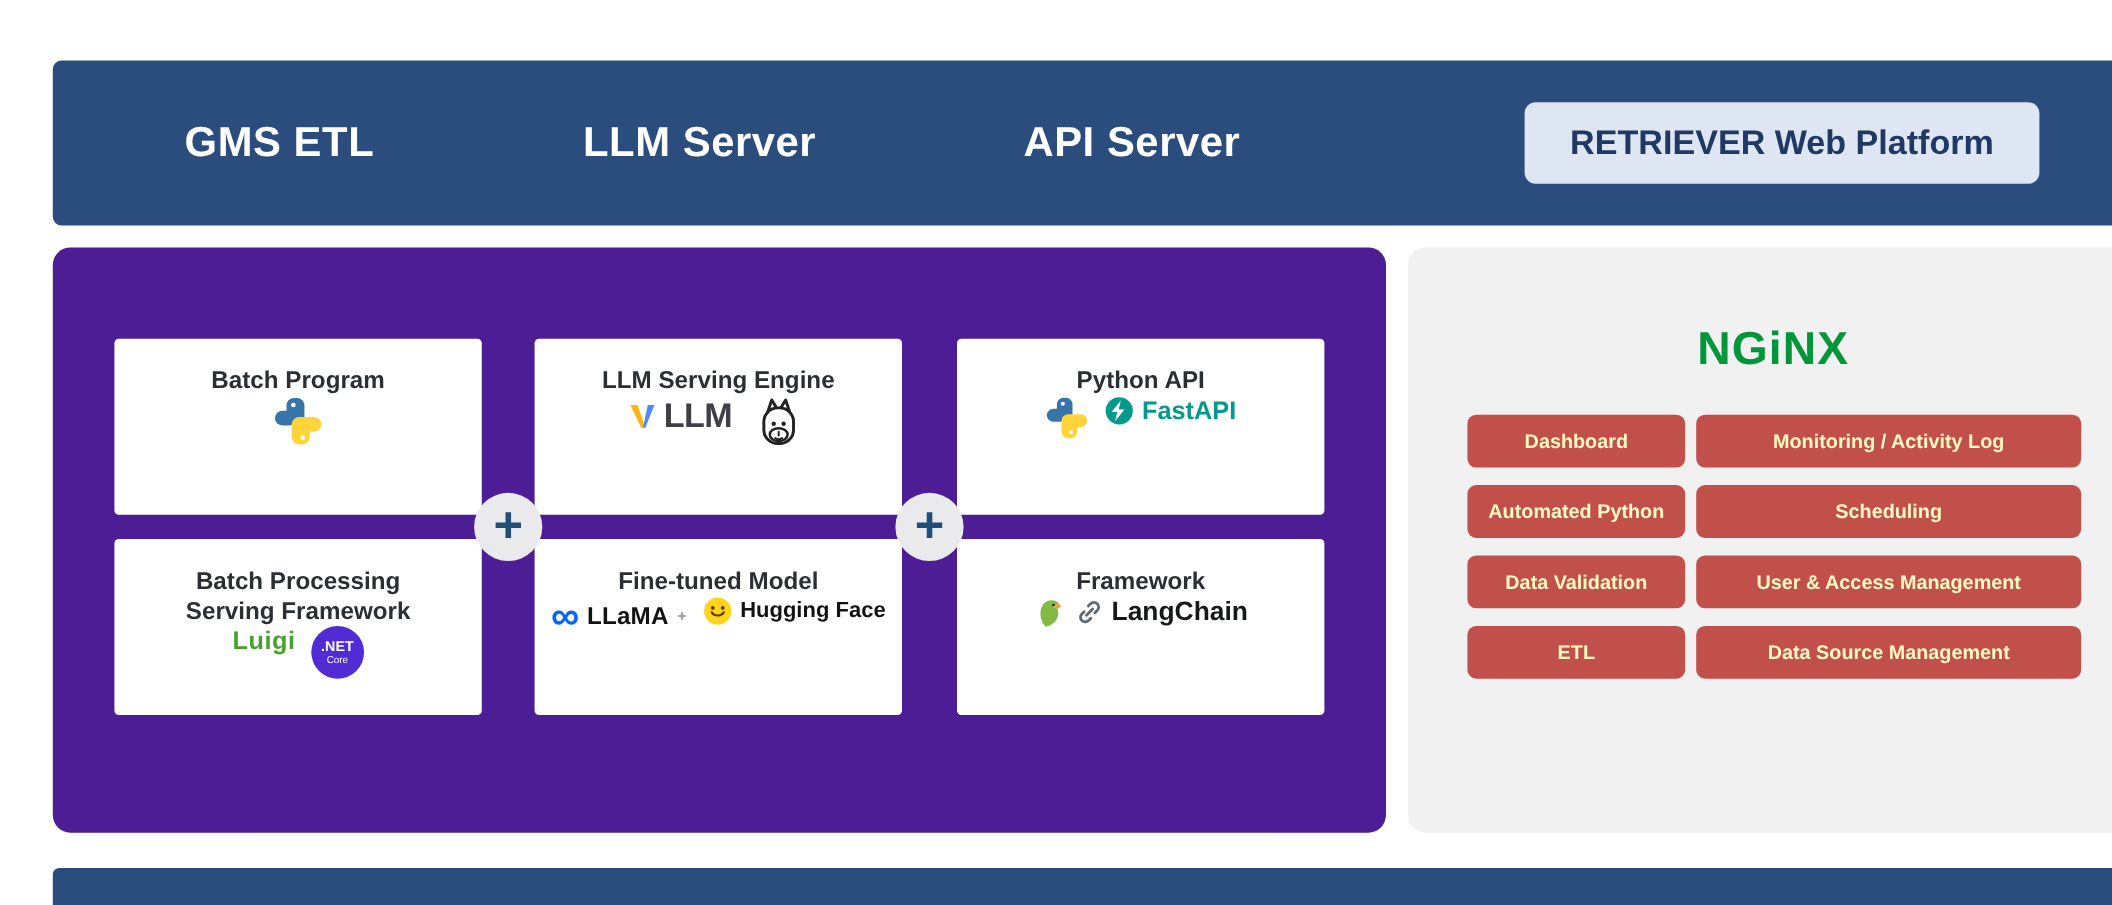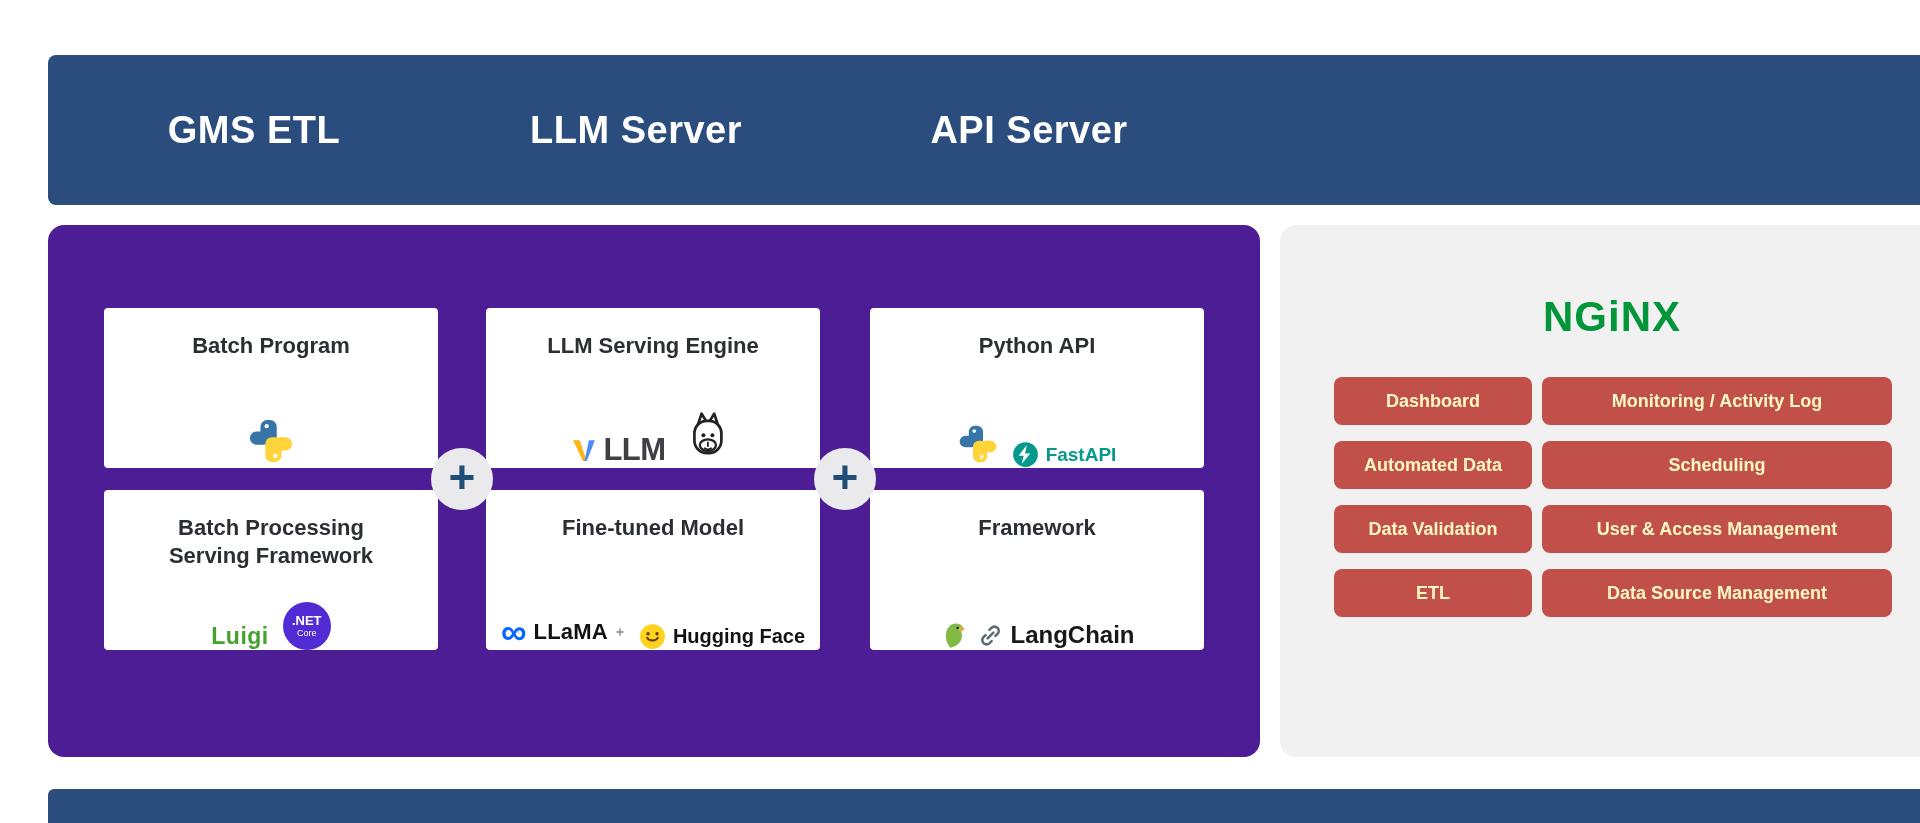--- a/index.html
+++ b/index.html
@@ -28,32 +28,32 @@
   .panelL{position:absolute;left:12px;top:225px;width:1212px;height:532px;background:#4c1d95;border-radius:16px;}
   .panelR{position:absolute;left:1244px;top:225px;width:664px;height:532px;background:#f1f1f2;border-radius:16px;}
   
   .card{
     position:absolute;width:334px;height:160px;background:#ffffff;border-radius:4px;
     display:flex;flex-direction:column;align-items:center;padding-top:24px;box-sizing:border-box;
   }
   .c1{left:56px;top:83px}.c2{left:438px;top:83px}.c3{left:822px;top:83px}
   .c4{left:56px;top:265px}.c5{left:438px;top:265px}.c6{left:822px;top:265px}
   .card .title{font-size:22px;font-weight:700;color:#2b2f33;text-align:center;line-height:1.25;}
-  .card .logos{flex:1;display:flex;align-items:flex-end;justify-content:center;gap:14px;width:100%;}
+  .card .logos{flex:1;display:flex;align-items:flex-start;justify-content:center;gap:14px;width:100%;}
   .lg-group{display:flex;align-items:center;gap:7px;}
   
   .plus{
     position:absolute;width:62px;height:62px;border-radius:50%;background:#eaeaec;
     display:flex;align-items:center;justify-content:center;
     color:#1f4e79;font-size:46px;font-weight:800;line-height:1;padding-bottom:4px;box-sizing:border-box;
   }
   .p1{left:383px;top:223px}.p2{left:766px;top:223px}
   
   .vllm-rest{font-size:31px;font-weight:700;color:#3f3f46;letter-spacing:-0.5px;}
-  .fastapi-text{font-size:19px;font-weight:700;color:#05998b;}
+  .fastapi-text{font-size:23px;font-weight:700;color:#05998b;}
   .llama-text{font-size:22px;font-weight:800;color:#121212;letter-spacing:.2px;}
   .hf-text{font-size:20px;font-weight:800;color:#121212;}
   .langchain-text{font-size:24px;font-weight:800;color:#17181a;}
   .luigi-text{font-size:23px;font-weight:800;color:#44a22d;letter-spacing:.5px;}
   .meta-inf{font-size:36px;font-weight:700;color:#0866FF;line-height:1;}
   .dotnet{
     width:48px;height:48px;border-radius:50%;background:#512BD4;color:#fff;
     display:flex;flex-direction:column;align-items:center;justify-content:center;line-height:1;
   }
   .dotnet .main{font-size:13px;font-weight:700;}
@@ -75,20 +75,21 @@
 </style>
 </head>
 <body>
 
 <div class="stage">
 
   <div class="topbar">
     <div class="hitem h1">GMS ETL</div>
     <div class="hitem h2">LLM Server</div>
     <div class="hitem h3">API Server</div>
+    <div class="platform">RETRIEVER Web Platform</div>
   </div>
 
   <div class="panelL">
 
     <div class="card c1">
       <div class="title">Batch Program</div>
       <div class="logos">
         <span>
           <svg viewBox="0 0 48 48" width="46" height="46">
             <g fill="#3775A9">
@@ -217,21 +218,21 @@
     </div>
     <div class="plus p2">
       <span>+</span>
     </div>
   </div>
 
   <div class="panelR">
     <div class="nginx">NGiNX</div>
 
     <div class="btn bl r0">Dashboard</div>
-    <div class="btn bl r1">Automated Data</div>
+    <div class="btn bl r1">Automated Python</div>
     <div class="btn bl r2">Data Validation</div>
     <div class="btn bl r3">ETL</div>
 
     <div class="btn br r0">Monitoring / Activity Log</div>
     <div class="btn br r1">Scheduling</div>
     <div class="btn br r2">User &amp; Access Management</div>
     <div class="btn br r3">Data Source Management</div>
   </div>
 
   <div class="bottombar"></div>

